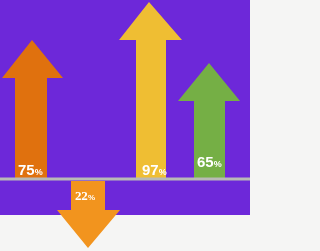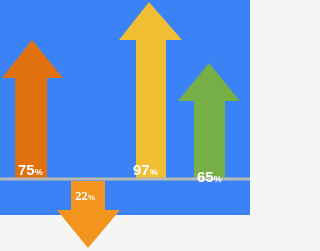--- a/index.html
+++ b/index.html
@@ -11,21 +11,21 @@
     width: 250px;
     height: 251px;
     background: #f5f5f4;
     font-family: "Liberation Sans", sans-serif;
     overflow: hidden;
   }
   #infographic {
     position: relative;
     width: 250px;
     height: 215px;
-    background: #3b82f6;
+    background: #6d28d9;
   }
   #chart-svg {
     position: absolute;
     left: 0;
     top: 0;
     width: 250px;
     height: 251px;
     display: block;
   }
   .value-label {
@@ -41,22 +41,22 @@
   .value-label .num {
     font-size: 15px;
     vertical-align: baseline;
   }
   .value-label .pct {
     font-size: 9px;
     vertical-align: baseline;
     margin-left: 0.5px;
   }
   .label-75 { left: 18px;  top: 162px; }
-  .label-97 { left: 133px; top: 162px; }
-  .label-65 { left: 197px; top: 169px; }
+  .label-97 { left: 142px; top: 162px; }
+  .label-65 { left: 197px; top: 154px; }
   .label-22 { left: 75px;  top: 187px; }
   .label-22 .num { font-size: 13px; font-family: Liberation Serif, serif; }
   .label-22 .pct { font-size: 8px; }
 
   .watermark {
     position: absolute;
     left: 150px;
     top: 140px;
     width: 70px;
     height: 48px;

